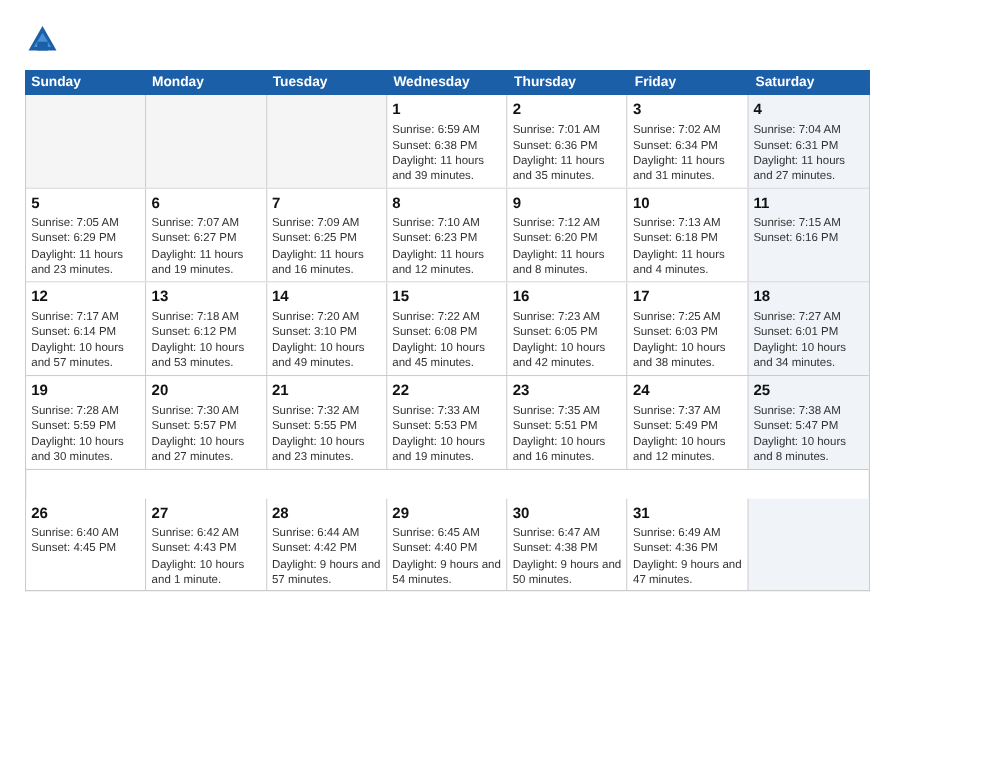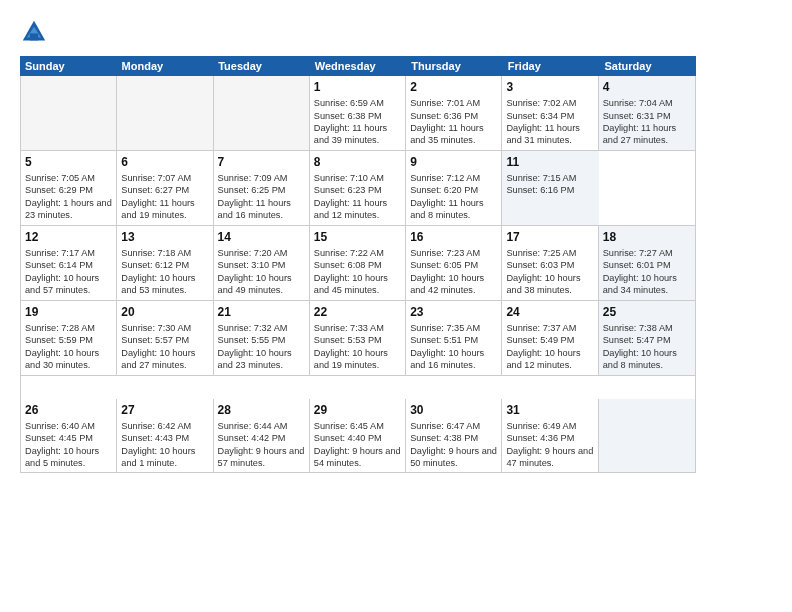--- a/index.html
+++ b/index.html
@@ -163,25 +163,26 @@
       <div class="cal-row">
             <div class="cal-cell empty"></div>
             <div class="cal-cell empty"></div>
             <div class="cal-cell empty"></div>
             <div class="cal-cell"><span class="day-num">1</span><span class="cell-text">Sunrise: 6:59 AM</span><br><span class="cell-text">Sunset: 6:38 PM</span><br><span class="cell-text">Daylight: 11 hours and 39 minutes.</span></div>
             <div class="cal-cell"><span class="day-num">2</span><span class="cell-text">Sunrise: 7:01 AM</span><br><span class="cell-text">Sunset: 6:36 PM</span><br><span class="cell-text">Daylight: 11 hours and 35 minutes.</span></div>
             <div class="cal-cell"><span class="day-num">3</span><span class="cell-text">Sunrise: 7:02 AM</span><br><span class="cell-text">Sunset: 6:34 PM</span><br><span class="cell-text">Daylight: 11 hours and 31 minutes.</span></div>
             <div class="cal-cell saturday"><span class="day-num">4</span><span class="cell-text">Sunrise: 7:04 AM</span><br><span class="cell-text">Sunset: 6:31 PM</span><br><span class="cell-text">Daylight: 11 hours and 27 minutes.</span></div>
           </div>
           <div class="cal-row">
-            <div class="cal-cell"><span class="day-num">5</span><span class="cell-text">Sunrise: 7:05 AM</span><br><span class="cell-text">Sunset: 6:29 PM</span><br><span class="cell-text">Daylight: 1 hours and 23 minutes.</span></div>
+            <div class="cal-cell"><span class="day-num">5</span><span class="cell-text">Sunrise: 7:05 AM</span><br><span class="cell-text">Sunset: 6:29 PM</span><br><span class="cell-text">Daylight: 11 hours and 23 minutes.</span></div>
             <div class="cal-cell"><span class="day-num">6</span><span class="cell-text">Sunrise: 7:07 AM</span><br><span class="cell-text">Sunset: 6:27 PM</span><br><span class="cell-text">Daylight: 11 hours and 19 minutes.</span></div>
             <div class="cal-cell"><span class="day-num">7</span><span class="cell-text">Sunrise: 7:09 AM</span><br><span class="cell-text">Sunset: 6:25 PM</span><br><span class="cell-text">Daylight: 11 hours and 16 minutes.</span></div>
             <div class="cal-cell"><span class="day-num">8</span><span class="cell-text">Sunrise: 7:10 AM</span><br><span class="cell-text">Sunset: 6:23 PM</span><br><span class="cell-text">Daylight: 11 hours and 12 minutes.</span></div>
             <div class="cal-cell"><span class="day-num">9</span><span class="cell-text">Sunrise: 7:12 AM</span><br><span class="cell-text">Sunset: 6:20 PM</span><br><span class="cell-text">Daylight: 11 hours and 8 minutes.</span></div>
+            <div class="cal-cell"><span class="day-num">10</span><span class="cell-text">Sunrise: 7:13 AM</span><br><span class="cell-text">Sunset: 6:18 PM</span><br><span class="cell-text">Daylight: 11 hours and 4 minutes.</span></div>
             <div class="cal-cell saturday"><span class="day-num">11</span><span class="cell-text">Sunrise: 7:15 AM</span><br><span class="cell-text">Sunset: 6:16 PM</span><br></div>
           </div>
           <div class="cal-row">
             <div class="cal-cell"><span class="day-num">12</span><span class="cell-text">Sunrise: 7:17 AM</span><br><span class="cell-text">Sunset: 6:14 PM</span><br><span class="cell-text">Daylight: 10 hours and 57 minutes.</span></div>
             <div class="cal-cell"><span class="day-num">13</span><span class="cell-text">Sunrise: 7:18 AM</span><br><span class="cell-text">Sunset: 6:12 PM</span><br><span class="cell-text">Daylight: 10 hours and 53 minutes.</span></div>
             <div class="cal-cell"><span class="day-num">14</span><span class="cell-text">Sunrise: 7:20 AM</span><br><span class="cell-text">Sunset: 3:10 PM</span><br><span class="cell-text">Daylight: 10 hours and 49 minutes.</span></div>
             <div class="cal-cell"><span class="day-num">15</span><span class="cell-text">Sunrise: 7:22 AM</span><br><span class="cell-text">Sunset: 6:08 PM</span><br><span class="cell-text">Daylight: 10 hours and 45 minutes.</span></div>
             <div class="cal-cell"><span class="day-num">16</span><span class="cell-text">Sunrise: 7:23 AM</span><br><span class="cell-text">Sunset: 6:05 PM</span><br><span class="cell-text">Daylight: 10 hours and 42 minutes.</span></div>
             <div class="cal-cell"><span class="day-num">17</span><span class="cell-text">Sunrise: 7:25 AM</span><br><span class="cell-text">Sunset: 6:03 PM</span><br><span class="cell-text">Daylight: 10 hours and 38 minutes.</span></div>
             <div class="cal-cell saturday"><span class="day-num">18</span><span class="cell-text">Sunrise: 7:27 AM</span><br><span class="cell-text">Sunset: 6:01 PM</span><br><span class="cell-text">Daylight: 10 hours and 34 minutes.</span></div>
@@ -189,21 +190,21 @@
           <div class="cal-row">
             <div class="cal-cell"><span class="day-num">19</span><span class="cell-text">Sunrise: 7:28 AM</span><br><span class="cell-text">Sunset: 5:59 PM</span><br><span class="cell-text">Daylight: 10 hours and 30 minutes.</span></div>
             <div class="cal-cell"><span class="day-num">20</span><span class="cell-text">Sunrise: 7:30 AM</span><br><span class="cell-text">Sunset: 5:57 PM</span><br><span class="cell-text">Daylight: 10 hours and 27 minutes.</span></div>
             <div class="cal-cell"><span class="day-num">21</span><span class="cell-text">Sunrise: 7:32 AM</span><br><span class="cell-text">Sunset: 5:55 PM</span><br><span class="cell-text">Daylight: 10 hours and 23 minutes.</span></div>
             <div class="cal-cell"><span class="day-num">22</span><span class="cell-text">Sunrise: 7:33 AM</span><br><span class="cell-text">Sunset: 5:53 PM</span><br><span class="cell-text">Daylight: 10 hours and 19 minutes.</span></div>
             <div class="cal-cell"><span class="day-num">23</span><span class="cell-text">Sunrise: 7:35 AM</span><br><span class="cell-text">Sunset: 5:51 PM</span><br><span class="cell-text">Daylight: 10 hours and 16 minutes.</span></div>
             <div class="cal-cell"><span class="day-num">24</span><span class="cell-text">Sunrise: 7:37 AM</span><br><span class="cell-text">Sunset: 5:49 PM</span><br><span class="cell-text">Daylight: 10 hours and 12 minutes.</span></div>
             <div class="cal-cell saturday"><span class="day-num">25</span><span class="cell-text">Sunrise: 7:38 AM</span><br><span class="cell-text">Sunset: 5:47 PM</span><br><span class="cell-text">Daylight: 10 hours and 8 minutes.</span></div>
           </div>
           <div class="cal-row">
-            <div class="cal-cell"><span class="day-num">26</span><span class="cell-text">Sunrise: 6:40 AM</span><br><span class="cell-text">Sunset: 4:45 PM</span><br><span class="cell-text">Daylight: 10 hours and 5 minutes.</span></div>
+            <div class="cal-cell"><span class="day-num">26</span><span class="cell-text">Sunrise: 6:40 AM</span><br><span class="cell-text">Sunset: 4:45 PM</span><br></div>
             <div class="cal-cell"><span class="day-num">27</span><span class="cell-text">Sunrise: 6:42 AM</span><br><span class="cell-text">Sunset: 4:43 PM</span><br><span class="cell-text">Daylight: 10 hours and 1 minute.</span></div>
             <div class="cal-cell"><span class="day-num">28</span><span class="cell-text">Sunrise: 6:44 AM</span><br><span class="cell-text">Sunset: 4:42 PM</span><br><span class="cell-text">Daylight: 9 hours and 57 minutes.</span></div>
             <div class="cal-cell"><span class="day-num">29</span><span class="cell-text">Sunrise: 6:45 AM</span><br><span class="cell-text">Sunset: 4:40 PM</span><br><span class="cell-text">Daylight: 9 hours and 54 minutes.</span></div>
             <div class="cal-cell"><span class="day-num">30</span><span class="cell-text">Sunrise: 6:47 AM</span><br><span class="cell-text">Sunset: 4:38 PM</span><br><span class="cell-text">Daylight: 9 hours and 50 minutes.</span></div>
             <div class="cal-cell"><span class="day-num">31</span><span class="cell-text">Sunrise: 6:49 AM</span><br><span class="cell-text">Sunset: 4:36 PM</span><br><span class="cell-text">Daylight: 9 hours and 47 minutes.</span></div>
             <div class="cal-cell empty saturday"></div>
           </div>
         </div>
     </div>
   </div>

